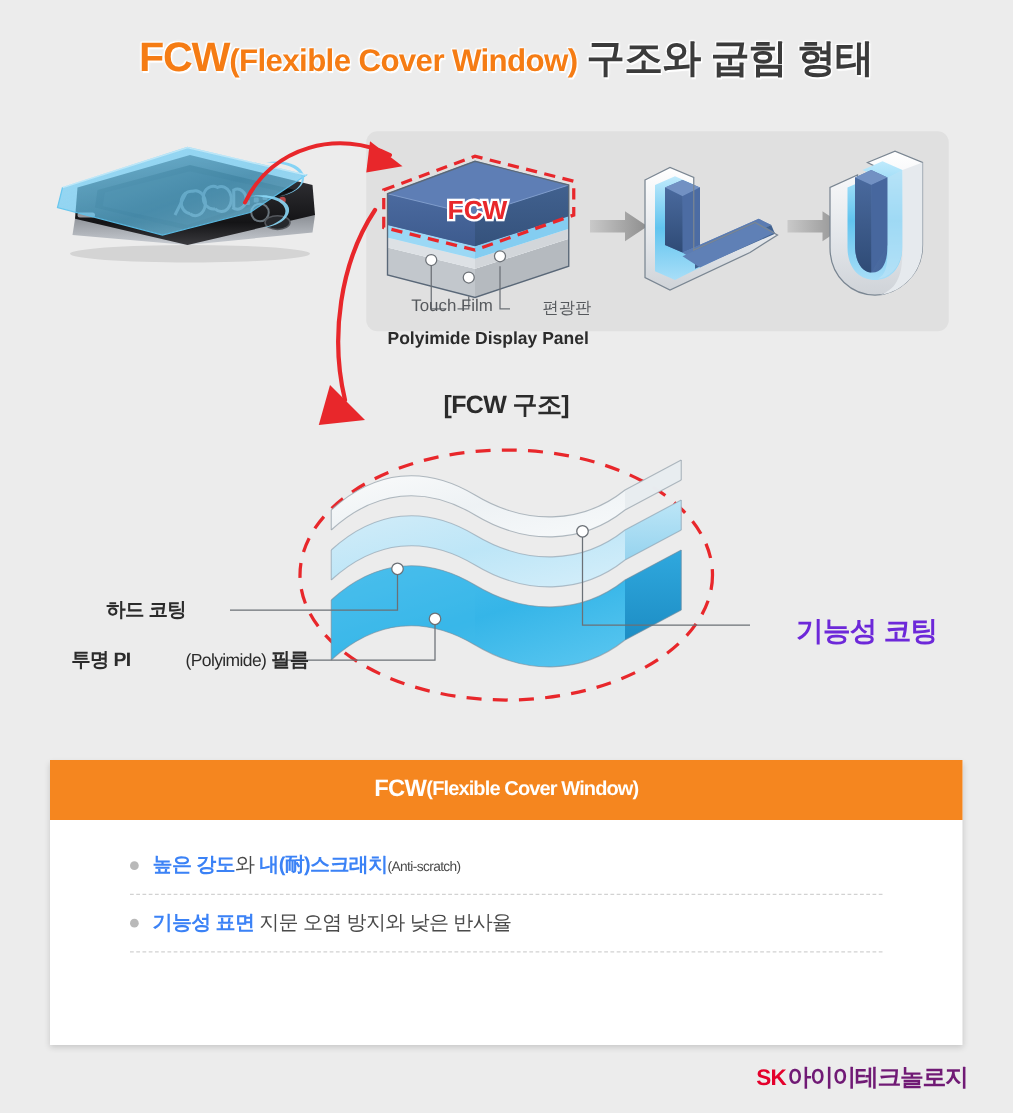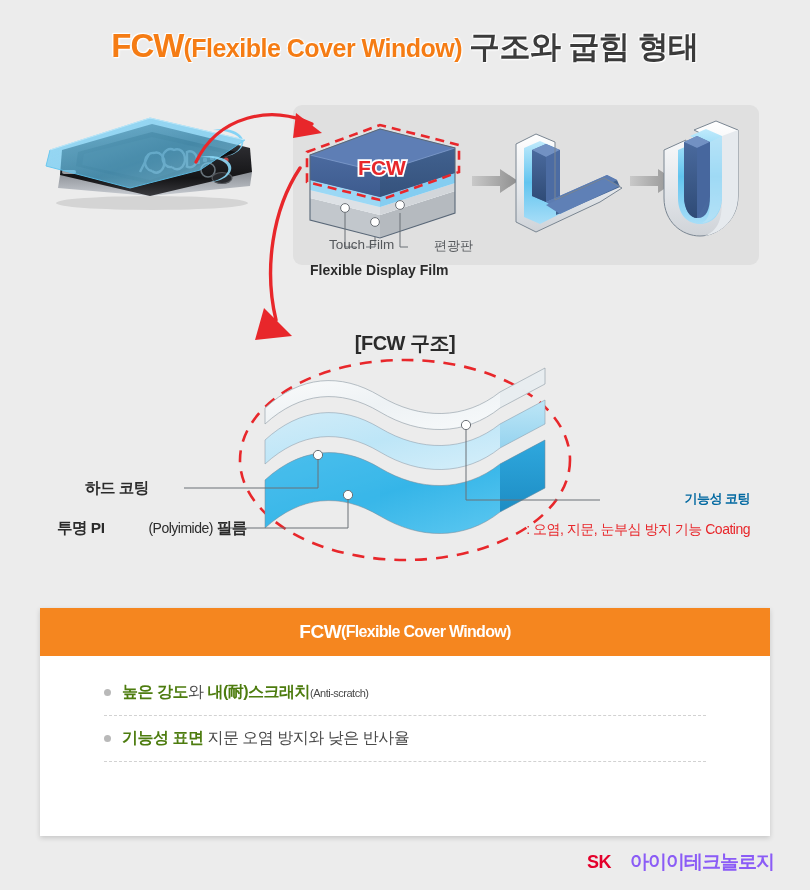--- a/index.html
+++ b/index.html
@@ -40,30 +40,30 @@
   .stage-svg{position:absolute;left:0;top:0;}
 
   
   .cal{position:absolute;font-size:13.5px;color:#55585c;white-space:nowrap;}
   .cal-touch{left:312px;top:237px;margin-left:17px;}
   .cal-pol{left:434px;top:237px;font-size:13px;}
   .cal-panel{left:310px;top:262px;font-size:14px;font-weight:bold;color:#2b2b2b;}
 
   .fcw-struct-label{
     position:absolute;left:0;top:310px;width:810px;text-align:center;
-    font-size:20px;font-weight:bold;color:#2b2b2b;letter-spacing:-0.5px;margin-top:20px;
+    font-size:20px;font-weight:bold;color:#2b2b2b;letter-spacing:-0.5px;
   }
 
   
   .lbl{position:absolute;white-space:nowrap;}
   .lbl-hard{left:85px;top:478px;font-size:15.5px;font-weight:bold;color:#2b2b2b;letter-spacing:-0.5px;}
   .lbl-pi{left:57px;top:518px;font-size:15.5px;color:#2b2b2b;letter-spacing:-0.5px;}
   .lbl-pi b{font-weight:bold;}
   .lbl-pi .sm{font-size:14px;font-weight:normal;margin-left:44px;}
-  .lbl-func{right:60px;top:490px;font-size:13px;font-weight:bold;color:#0369a1;letter-spacing:-0.5px;}
+  .lbl-func{right:60px;top:490px;font-size:22px;font-weight:bold;color:#6d28d9;letter-spacing:-0.5px;}
   .lbl-func-sub{right:60px;top:521px;font-size:14px;color:#e8272b;letter-spacing:-0.5px;}
 
   
   .card{
     position:absolute;left:40px;top:608px;width:730px;height:228px;
     background:#ffffff;
     box-shadow:0 2px 5px rgba(0,0,0,0.16);
   }
   .card-head{
     height:48px;background:#f5861f;
@@ -78,27 +78,27 @@
   .bullet{
     position:relative;margin:0 64px 0 64px;height:45px;
     display:flex;align-items:center;
     border-bottom:1px dashed #d2d2d2;
   }
   .bullet .dot{
     width:7px;height:7px;border-radius:50%;background:#b9b9b9;
     margin-right:11px;flex:none;
   }
   .bullet .txt{font-size:16px;color:#4a4a4a;letter-spacing:-0.5px;white-space:nowrap;}
-  .bullet .txt b{font-weight:bold;color:#4d7c0f;}
+  .bullet .txt b{font-weight:bold;color:#3b82f6;}
   .bullet .txt .sm{font-size:11px;}
 
   
   .footer{position:absolute;right:36px;top:849px;white-space:nowrap;}
   .footer .sk{font-size:18px;font-weight:bold;color:#e4002b;letter-spacing:-0.5px;}
-  .footer .brand{font-size:19px;font-weight:bold;color:#8b5cf6;letter-spacing:-1px;margin-left:19px;}
+  .footer .brand{font-size:19px;font-weight:bold;color:#701a75;letter-spacing:-1px;margin-left:1px;}
 </style>
 </head>
 <body>
 
 <div class="root">
 
   <div class="title">
     <span class="t-fcw">FCW</span><span class="t-paren">(Flexible Cover Window)</span><span class="t-kor">구조와 굽힘 형태</span>
   </div>
 
@@ -358,32 +358,31 @@
         <path d="M466 425 L466 500 L600 500"></path>
       </g>
       <circle cx="318" cy="455" r="4.6" fill="#fff" stroke="#6b7076" stroke-width="1"></circle>
       <circle cx="348" cy="495" r="4.6" fill="#fff" stroke="#6b7076" stroke-width="1"></circle>
       <circle cx="466" cy="425" r="4.6" fill="#fff" stroke="#6b7076" stroke-width="1"></circle>
     </g>
   </svg>
 
   <div class="cal cal-touch">Touch Film</div>
   <div class="cal cal-pol">편광판</div>
-  <div class="cal cal-panel">Flexible  Display Film</div>
+  <div class="cal cal-panel">Polyimide  Display Panel</div>
 
   <div class="fcw-struct-label">[FCW 구조]</div>
 
   <div class="lbl lbl-hard">하드 코팅</div>
 
   <div class="lbl lbl-pi">
     <b>투명 PI</b><span class="sm">(Polyimide)</span><b> 필름</b>
   </div>
 
   <div class="lbl lbl-func">기능성 코팅</div>
-  <div class="lbl lbl-func-sub">: 오염, 지문, 눈부심 방지 기능 Coating</div>
 
   <div class="card">
     <div class="card-head">
       <span class="h-fcw">FCW</span>
         <span class="h-paren">(Flexible Cover Window)</span>
     </div>
     <div class="bullets">
 
       <div class="bullet">
         <span class="dot"></span>

